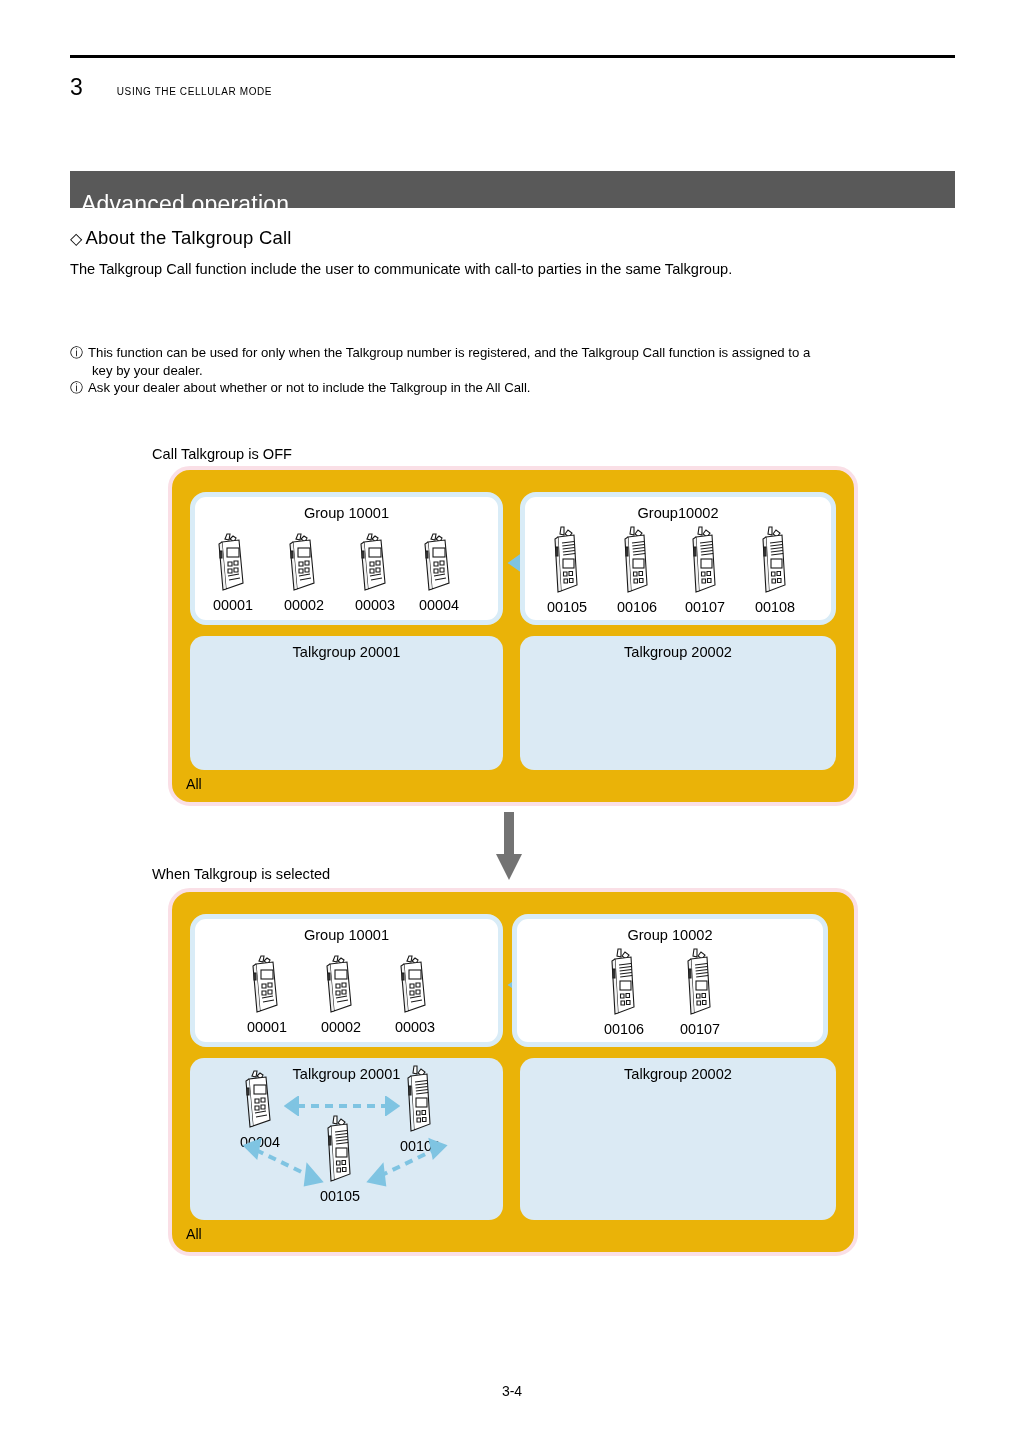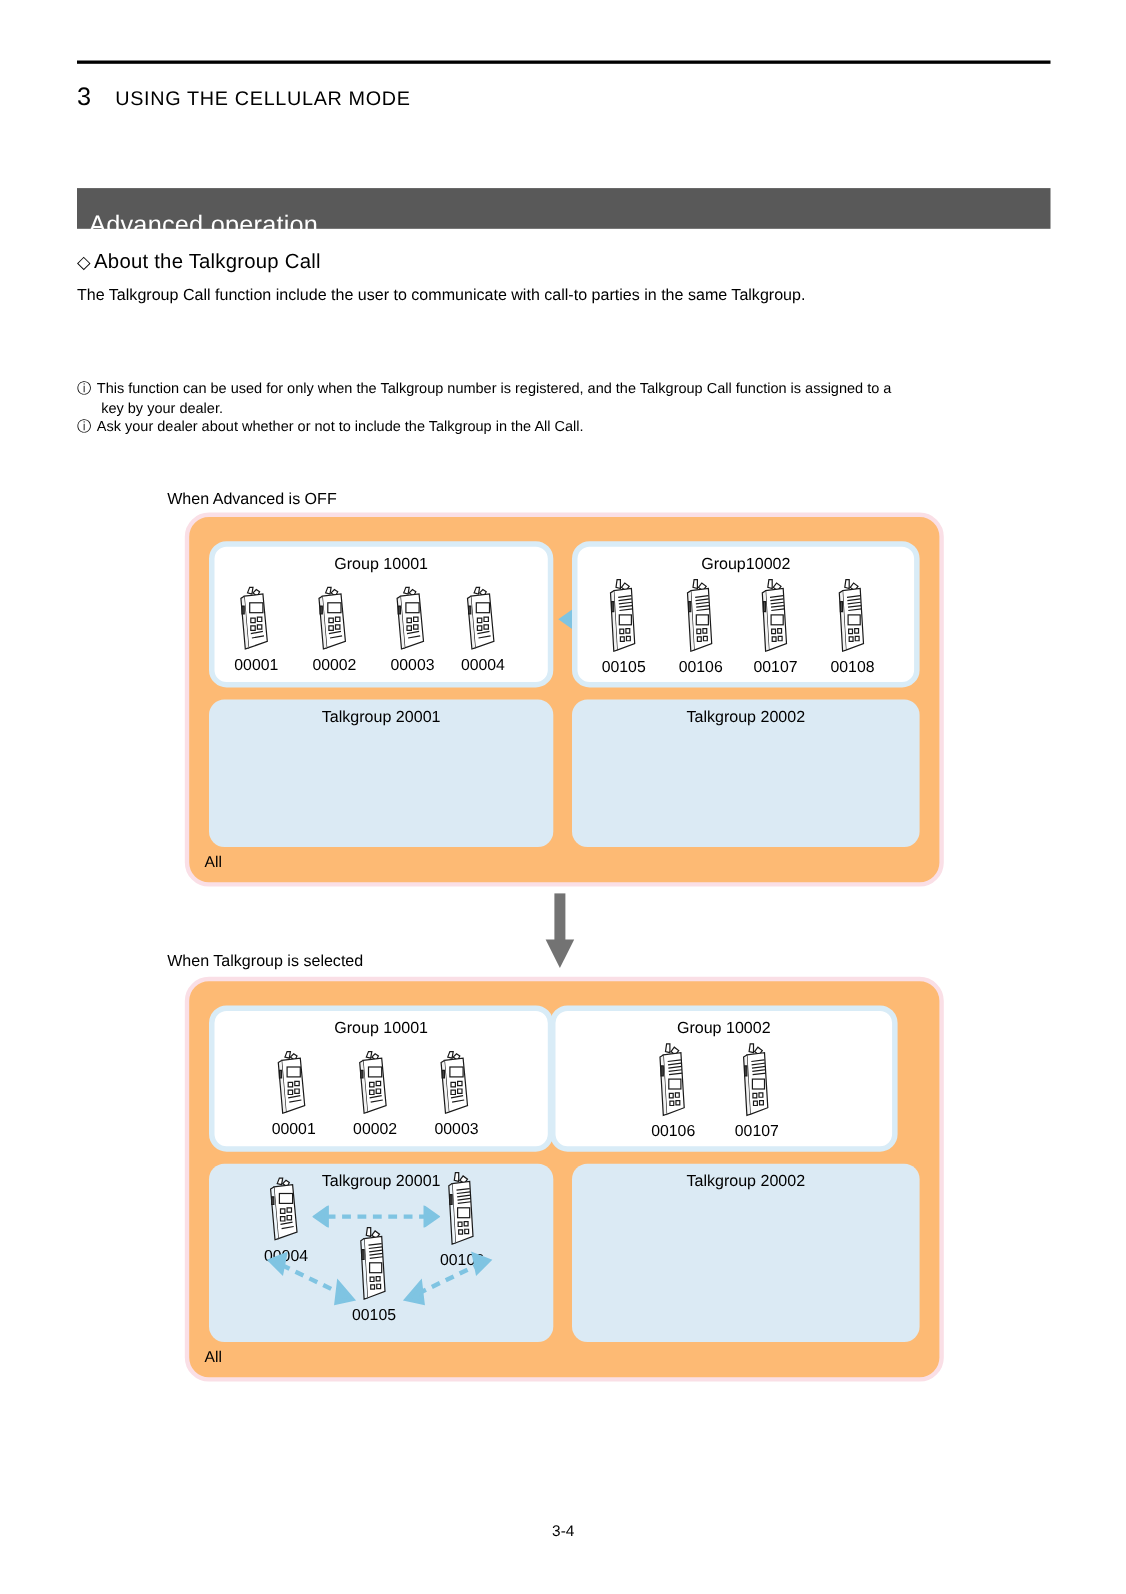--- a/index.html
+++ b/index.html
@@ -32,22 +32,23 @@
     display: flex;
     align-items: baseline;
     gap: 22px;
   }
   #chapter-number {
     font-size: 23px;
     font-weight: 400;
     letter-spacing: 0px;
   }
   #chapter-title {
-    font-size: 18px;
+    font-size: 10px;
     letter-spacing: 0.6px;
+    margin-left: 12px;
   }
 
   
   #section-banner {
     position: absolute;
     left: 70px;
     top: 171px;
     width: 885px;
     height: 37px;
     background: #595959;
@@ -110,21 +111,21 @@
 
   
   .diagram-caption {
     position: absolute;
     font-size: 14.6px;
   }
   .outer-pink-box {
     position: absolute;
     border: 4px solid #fadfe6;
     border-radius: 22px;
-    background: #fdba74;
+    background: #eab308;
     box-sizing: border-box;
   }
   .group-box {
     position: absolute;
     border: 5px solid #d9ecf7;
     border-radius: 16px;
     background: #ffffff;
     box-sizing: border-box;
   }
   .talkgroup-box {
@@ -190,21 +191,21 @@
     <span class="note-marker">ⓘ</span>
     <span class="note-text">This function can be used for only when the Talkgroup number is registered, and the Talkgroup Call function is assigned to a</span>
   </div>
   <div class="note-continuation">key by your dealer.</div>
   <div class="note-row">
     <span class="note-marker">ⓘ</span>
     <span class="note-text">Ask your dealer about whether or not to include the Talkgroup in the All Call.</span>
   </div>
 </div>
 
-<div class="diagram-caption" style="left:152px; top:446px;">When Advanced is OFF</div>
+<div class="diagram-caption" style="left:152px; top:446px;">Call Talkgroup is OFF</div>
 
 <div class="outer-pink-box" style="left:168px; top:466px; width:690px; height:340px;">
 
   <div class="group-box" style="left:18px; top:22px; width:313px; height:133px;">
     <div class="box-title">Group 10001</div>
 
     <div class="device" style="left:16px; top:34px;">
       <svg width="40" height="64" viewBox="0 0 40 64">
         <g fill="none" stroke="#1a1a1a" stroke-width="1.1">
           <path d="M12 8 L14 3 L17 3 L16 9 Z" fill="#fff"></path>
@@ -454,21 +455,21 @@
   </div>
 
   <svg class="h-arrow" style="left:335px; top:82px;" width="56" height="22" viewBox="0 0 56 22">
     <g stroke="#7fc4e2" stroke-width="4" fill="#7fc4e2">
       <line x1="14" y1="11" x2="42" y2="11" stroke-dasharray="7,5"></line>
       <polygon points="14,4 4,11 14,18"></polygon>
       <polygon points="42,4 52,11 42,18"></polygon>
     </g>
   </svg>
 
-  <div class="group-box" style="left:328px; top:22px; width:316px; height:133px;">
+  <div class="group-box" style="left:340px; top:22px; width:316px; height:133px;">
     <div class="box-title">Group 10002</div>
 
     <div class="device" style="left:85px; top:28px;">
       <svg width="40" height="72" viewBox="0 0 40 72">
         <g fill="none" stroke="#1a1a1a" stroke-width="1.1">
           <path d="M13 9 L14 2 L17 2 L17 10 Z" fill="#fff"></path>
           <path d="M18 9 L21 5 L25 8 L22 12 Z" fill="#fff"></path>
           <path d="M11 12 L27 10 L30 60 L14 66 Z" fill="#fff"></path>
           <path d="M11 12 L8 14 L11 67 L14 66" fill="#f2f2f2"></path>
           <path d="M15 18 l12 -1.5"></path>

